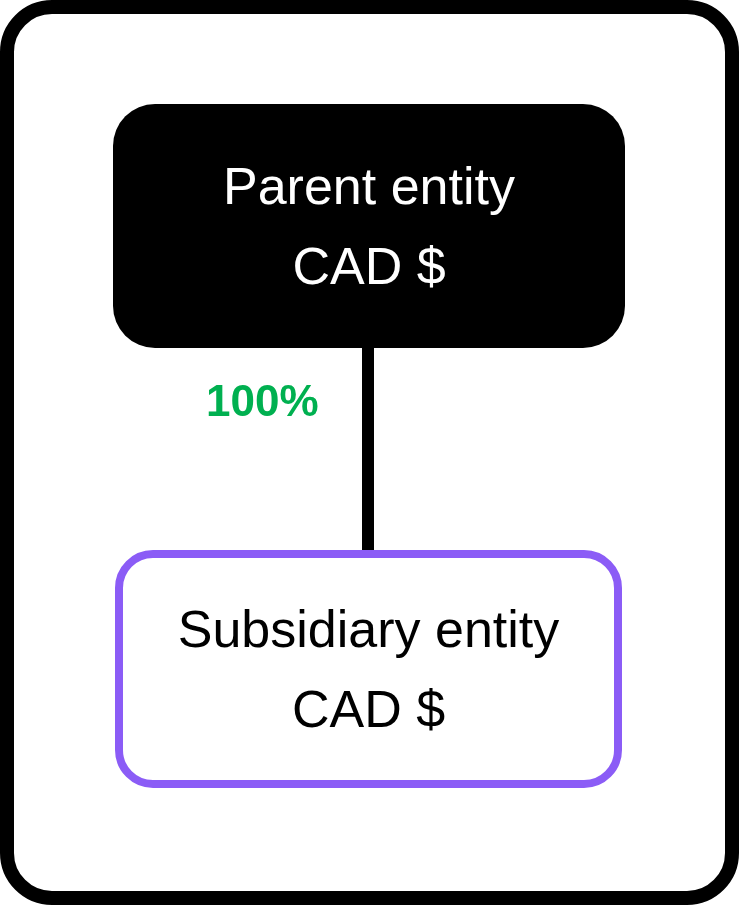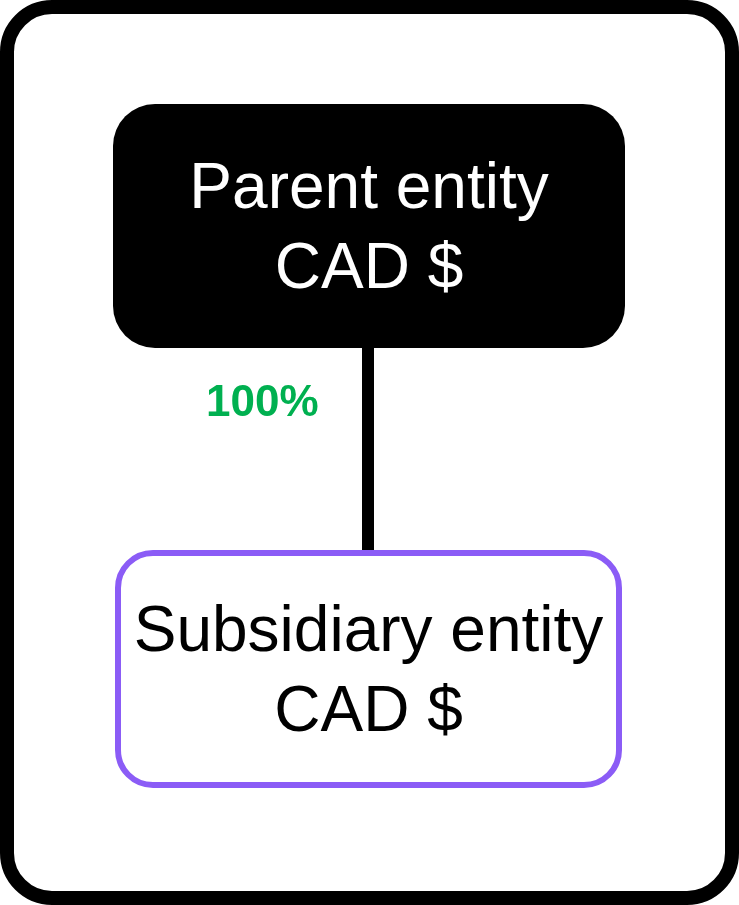--- a/index.html
+++ b/index.html
@@ -28,38 +28,38 @@
     border-radius: 52px;
   }
   .node {
     position: absolute;
     box-sizing: border-box;
     display: flex;
     flex-direction: column;
     align-items: center;
     justify-content: center;
     text-align: center;
-    font-size: 64px;
+    font-size: 52px;
     line-height: 80px;
     letter-spacing: 0px;
   }
   .node-parent {
     left: 113px;
     top: 104px;
     width: 512px;
     height: 244px;
     border-radius: 42px;
   }
   .node-subsidiary {
     left: 115px;
     top: 550px;
     width: 507px;
     height: 238px;
     border-radius: 38px;
-    border: 6px solid #8b5cf6;
+    border: 8px solid #8b5cf6;
   }
   .connector {
     position: absolute;
     left: 362px;
     top: 346px;
     width: 12px;
     height: 206px;
   }
   .edge-label {
     position: absolute;

